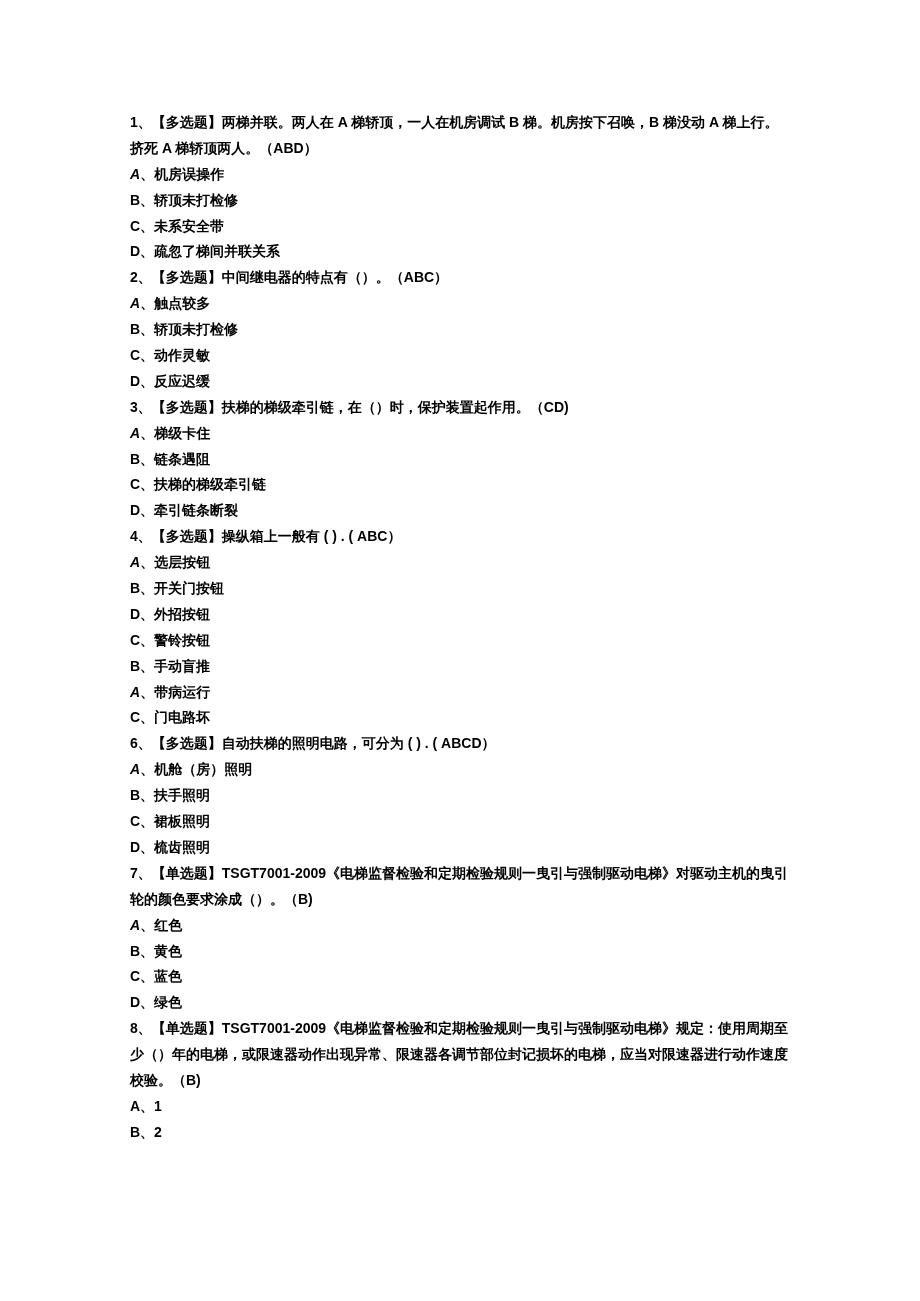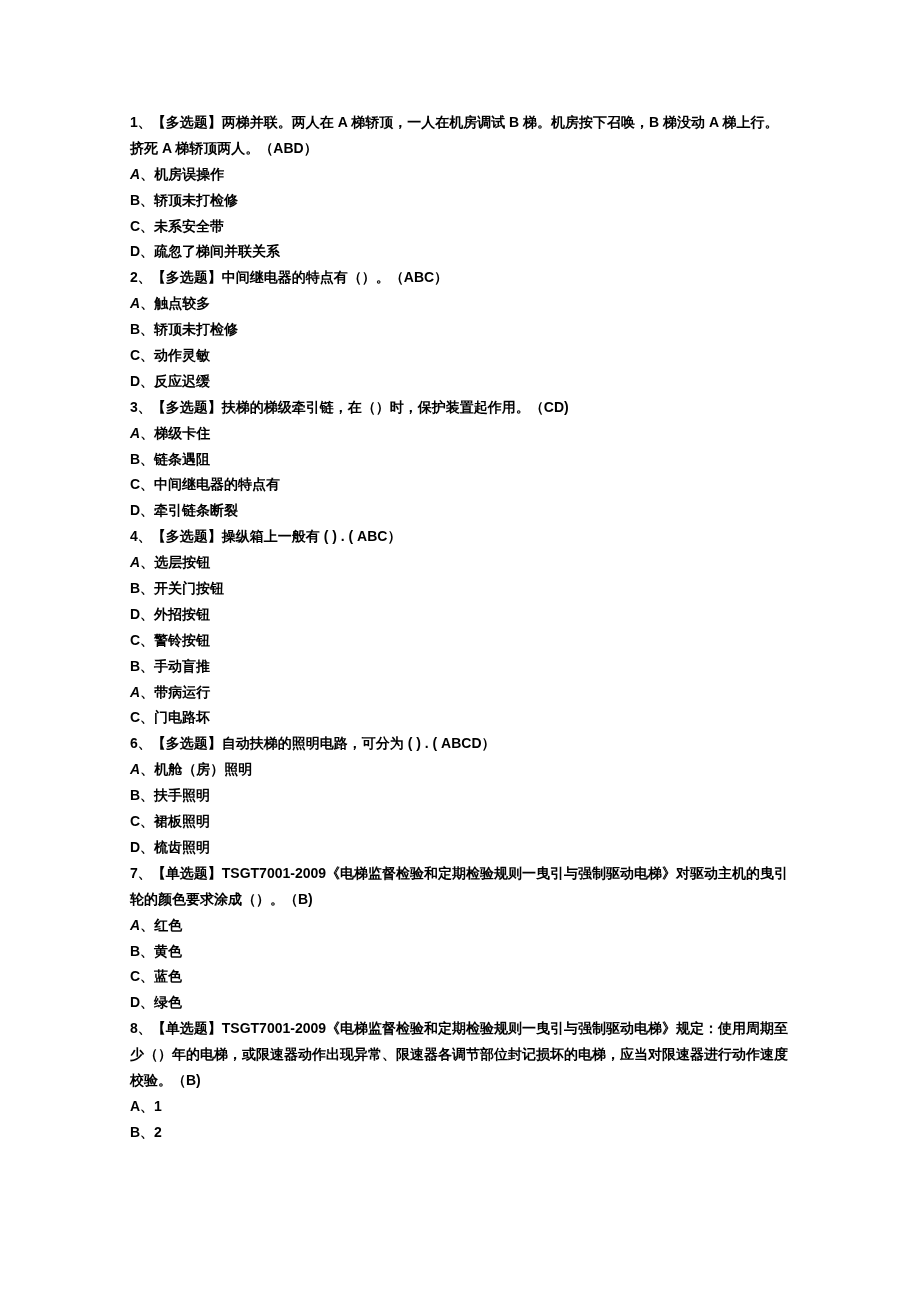--- a/index.html
+++ b/index.html
@@ -45,21 +45,21 @@
       <span class="question-text">2、【多选题】中间继电器的特点有（）。（ABC）</span>
       <span class="option-text"><span class="italic">A</span>、触点较多</span>
       <span class="option-text">B、轿顶未打检修</span>
       <span class="option-text">C、动作灵敏</span>
       <span class="option-text">D、反应迟缓</span>
     </div>
     <div class="question-block">
       <span class="question-text">3、【多选题】扶梯的梯级牵引链，在（）时，保护装置起作用。（CD)</span>
       <span class="option-text"><span class="italic">A</span>、梯级卡住</span>
       <span class="option-text">B、链条遇阻</span>
-      <span class="option-text">C、中间继电器的特点有</span>
+      <span class="option-text">C、扶梯的梯级牵引链</span>
       <span class="option-text">D、牵引链条断裂</span>
     </div>
     <div class="question-block">
       <span class="question-text">4、【多选题】操纵箱上一般有 ( ) . ( ABC）</span>
       <span class="option-text"><span class="italic">A</span>、选层按钮</span>
       <span class="option-text">B、开关门按钮</span>
       <span class="option-text">D、外招按钮</span>
       <span class="option-text">C、警铃按钮</span>
     </div>
     <div class="question-block">

